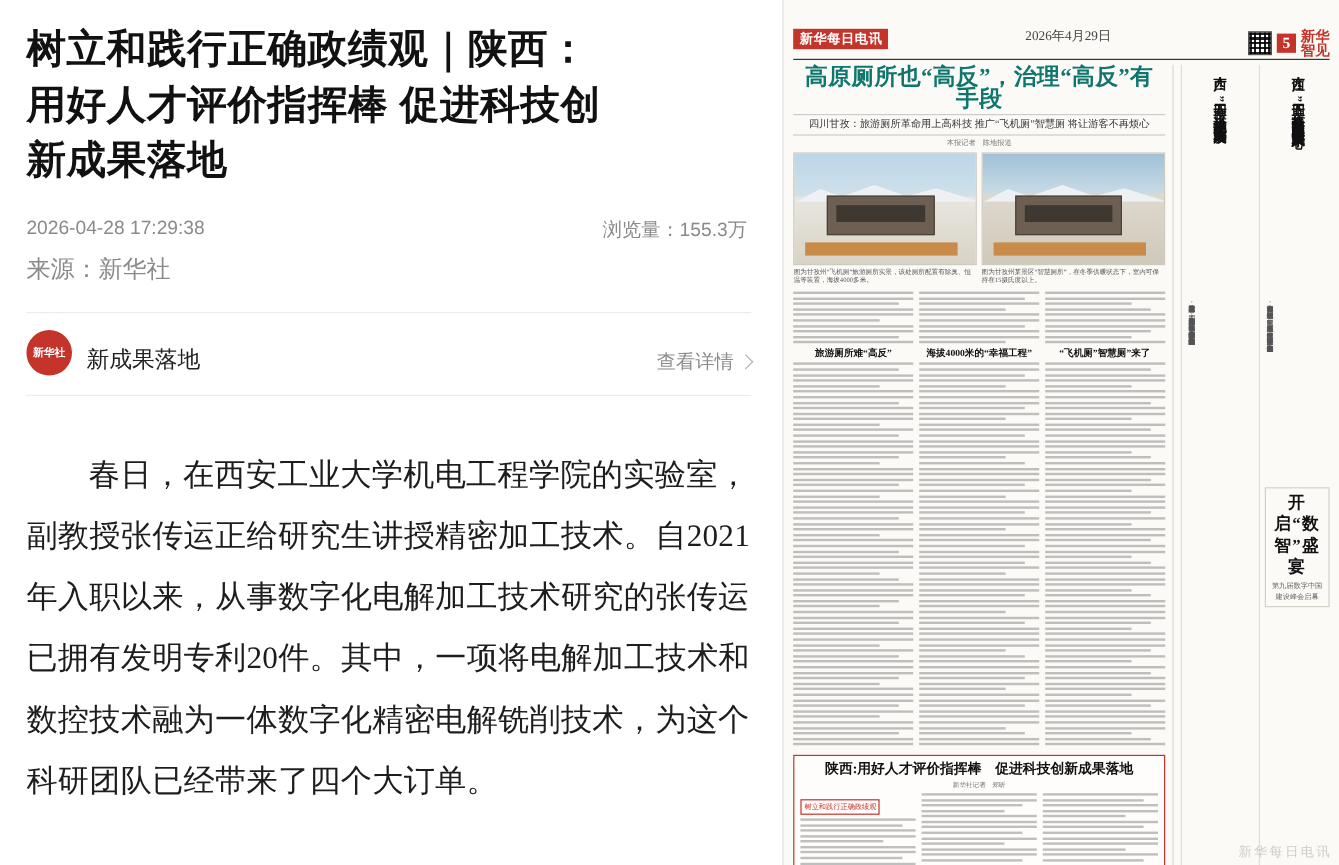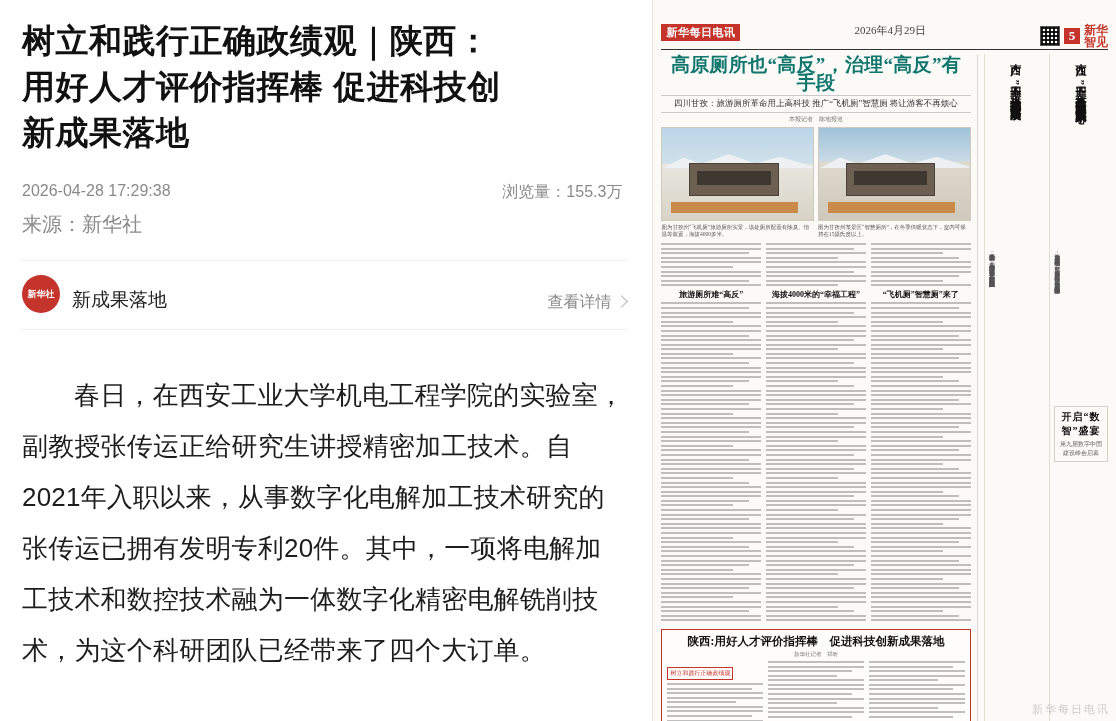--- a/index.html
+++ b/index.html
@@ -109,21 +109,21 @@
     margin-bottom: 2px;
   }
 
   .body-text {
     margin-top: 40px;
     font-size: 26px;
     line-height: 51px;
     color: #1d1d1d;
     text-indent: 2em;
     letter-spacing: 0.2px;
-    font-family: Liberation Sans, sans-serif;
+    font-family: Liberation Serif, serif;
   }
 
   
   .paper {
     width: 496px;
     height: 721px;
     background: #fbfaf7;
     border-left: 1px solid #e6e3dd;
     position: relative;
     overflow: hidden;
@@ -349,21 +349,21 @@
     overflow: hidden;
   }
 
   .ad-box {
     border: 1px solid #d6d1c8;
     margin-top: 6px;
     padding: 3px;
     text-align: center;
   }
   .ad-title {
-    font-size: 10px;
+    font-size: 14px;
     font-weight: bold;
     color: #111;
     letter-spacing: 1px;
   }
   .ad-sub {
     font-size: 6px;
     color: #666;
     margin-top: 2px;
   }
 

